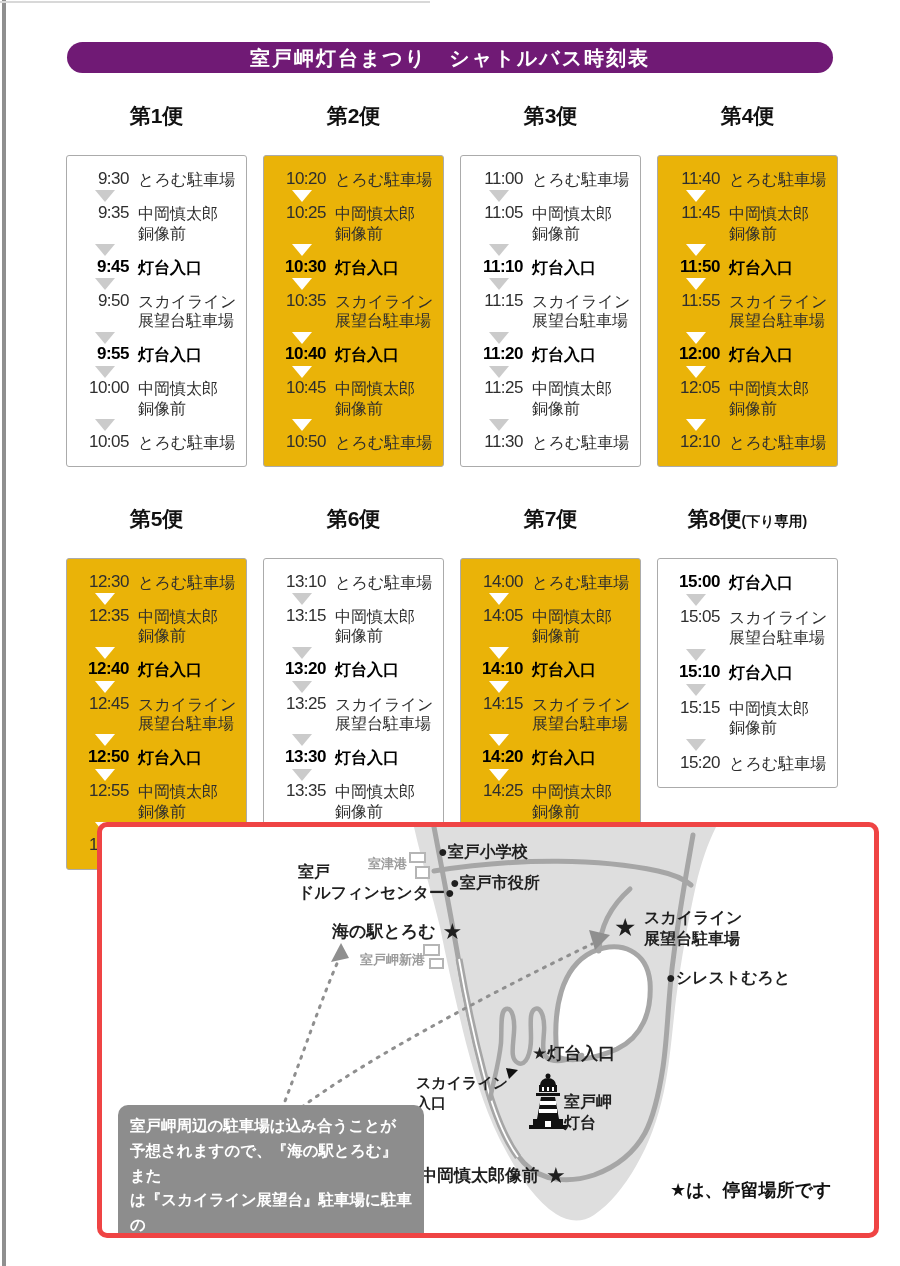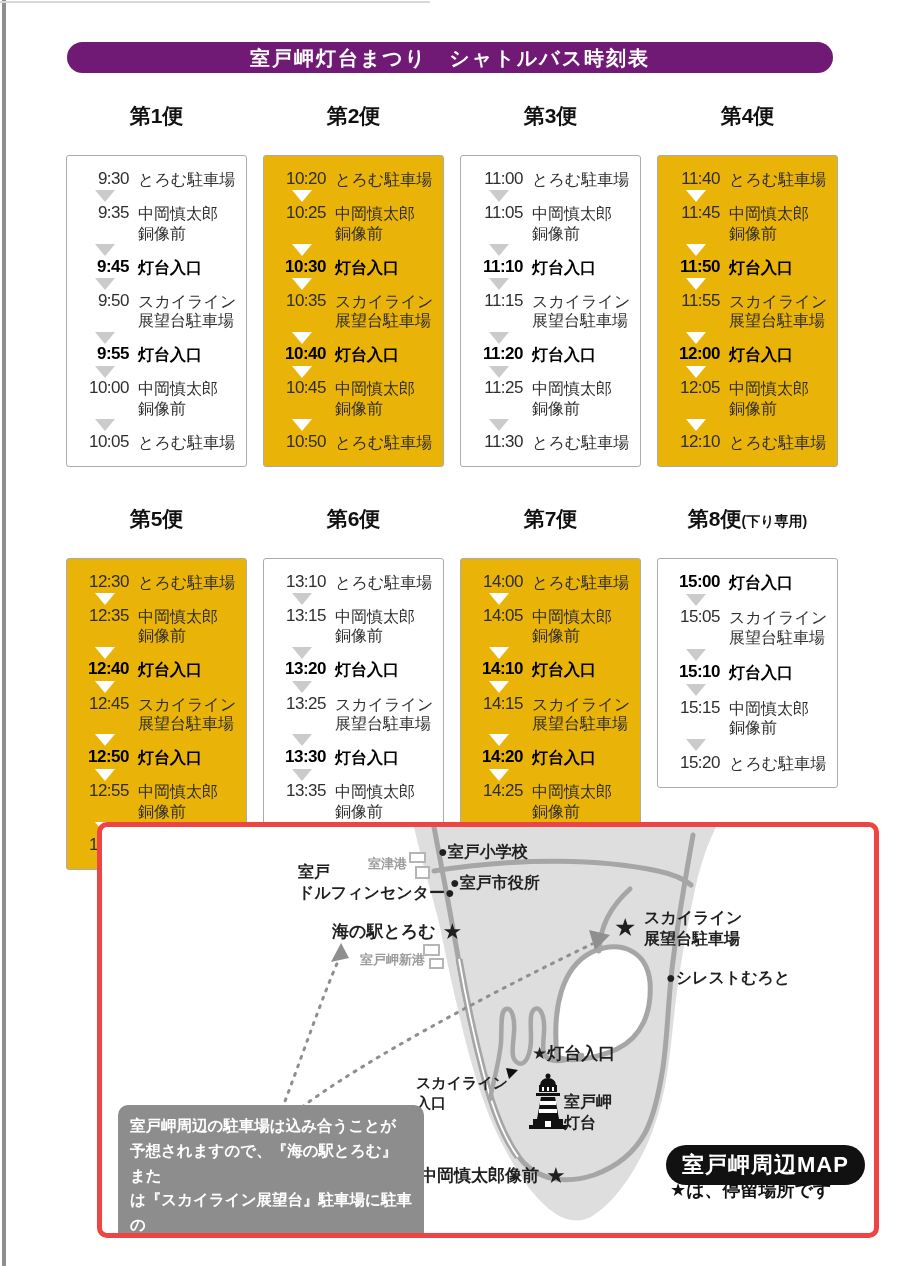--- a/index.html
+++ b/index.html
@@ -579,16 +579,15 @@
     <div class="mlabel" id="lbl-lighthouse">室戸岬
 灯台</div>
     <div class="mlabel flexlab" id="lbl-nakaoka">
       <span>中岡慎太郎像前</span><span class="star">★</span>
     </div>
 
     <div class="notebox">室戸岬周辺の駐車場は込み合うことが
 予想されますので、『海の駅とろむ』また
 は『スカイライン展望台』駐車場に駐車の
 うえ、シャトルバスをご利用ください。</div>
-    <div class="map-badge">室戸岬周辺MAP</div>
     <div class="map-legend">★は、停留場所です</div>
   </div>
 </div>
 
 </body></html>

